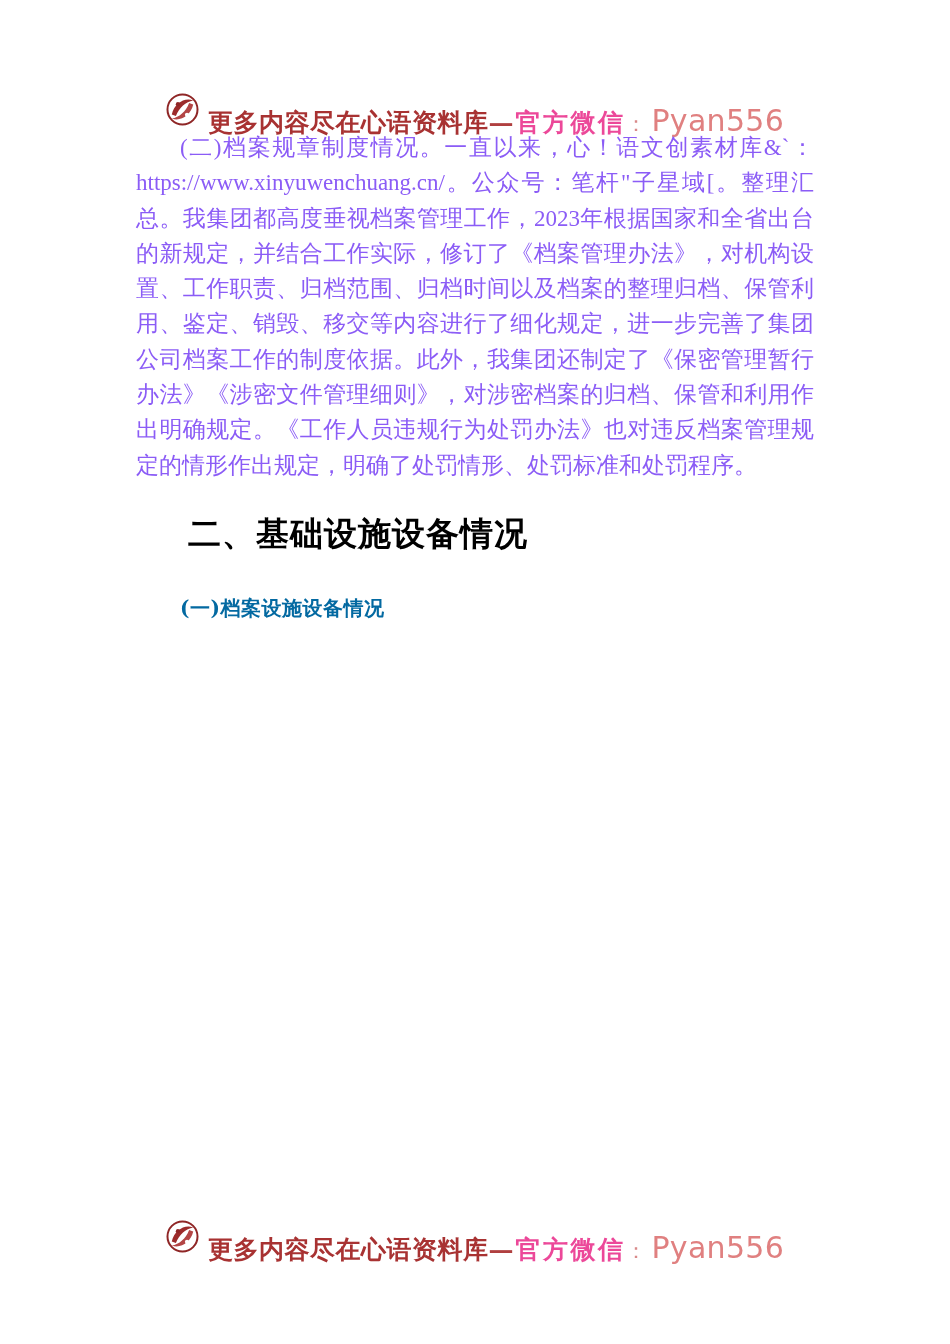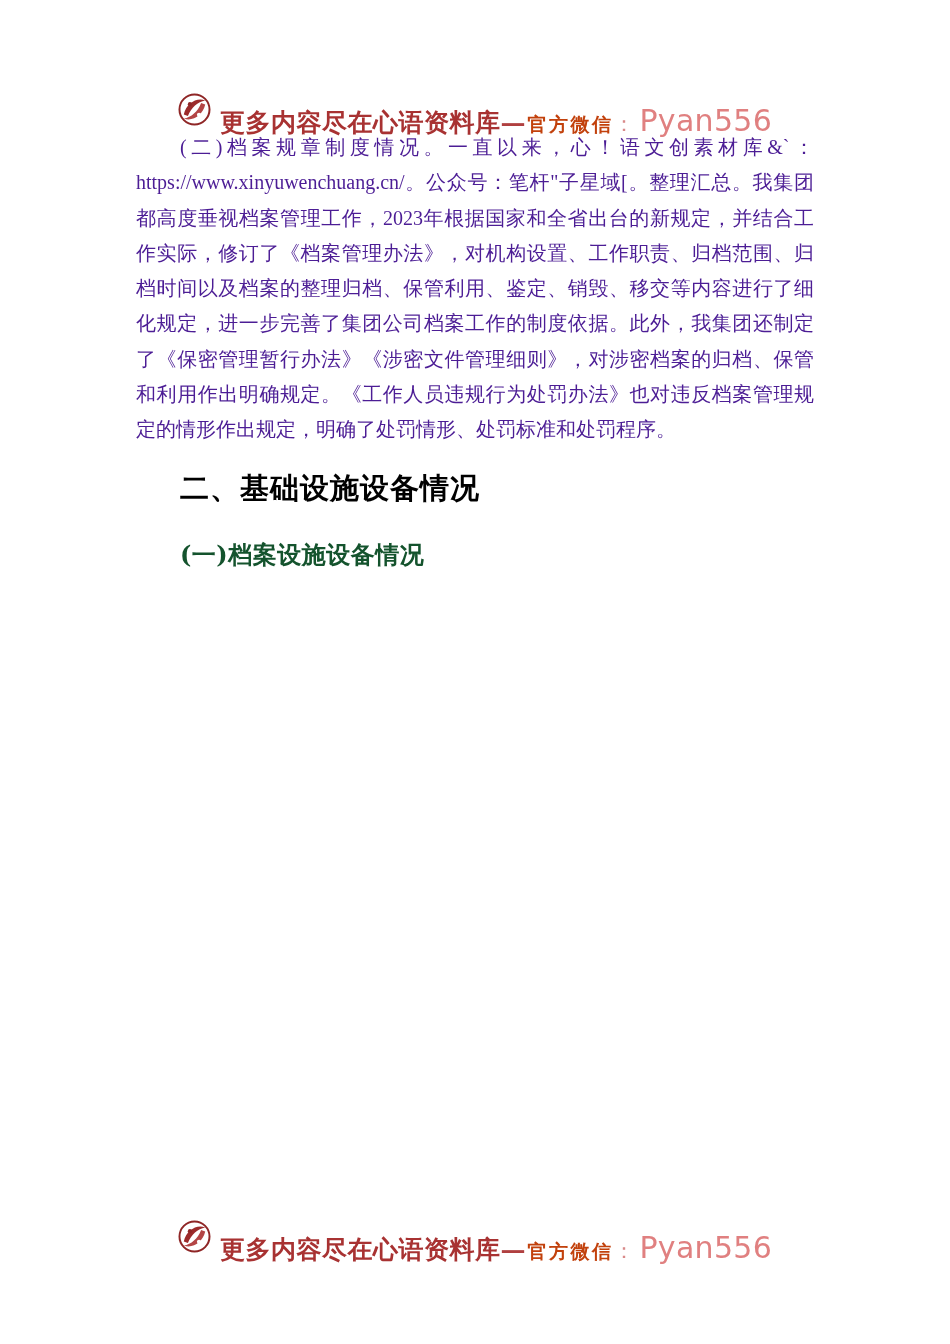--- a/index.html
+++ b/index.html
@@ -64,23 +64,23 @@
   .wm-dash {
     font-family: "DejaVu Serif", serif;
     font-weight: 700;
     font-size: 25px;
     color: #b04040;
     line-height: 1;
   }
   .wm-cn2 {
     font-family: "DejaVu Serif", "Liberation Serif", serif;
     font-weight: 700;
-    font-size: 19px;
+    font-size: 25px;
     letter-spacing: 2.5px;
-    color: #c2410c;
+    color: #ec4899;
     line-height: 1;
     padding-left: 2px;
   }
   .wm-colon {
     font-family: "DejaVu Sans", sans-serif;
     font-size: 21px;
     color: #d98a8a;
     line-height: 1;
   }
   .wm-handle {
@@ -97,51 +97,51 @@
   .content {
     position: absolute;
     left: 136px;
     top: 130px;
     width: 678px;
   }
 
   
   .para-dense {
     font-family: "Liberation Serif", "DejaVu Serif", serif;
-    font-size: 20px;
+    font-size: 23px;
     line-height: 35.3px;
     text-align: justify;
     text-align-last: left;
     text-justify: inter-character;
     letter-spacing: 0px;
     margin: 0;
-    color: #4c1d95;
+    color: #8b5cf6;
   }
   .para-dense .indent { display: inline-block; width: 44px; }
 
   
   .h-section {
     font-family: "DejaVu Serif", "Liberation Serif", serif;
     font-weight: 700;
-    font-size: 29px;
+    font-size: 33px;
     line-height: 1;
     letter-spacing: 1px;
-    margin: 0;
+    margin: 8px;
     padding-left: 44px;
     color: #000000;
   }
   .h-sub {
     font-family: "DejaVu Serif", "Liberation Serif", serif;
     font-weight: 700;
-    font-size: 24px;
+    font-size: 20px;
     line-height: 1;
     letter-spacing: 0.5px;
     margin: 0;
     padding-left: 44px;
-    color: #14532d;
+    color: #0369a1;
   }
 
   
   .para-airy {
     font-family: "Liberation Serif", "DejaVu Serif", serif;
     font-size: 23px;
     line-height: 70px;
     text-align: justify;
     text-align-last: left;
     text-justify: inter-character;

